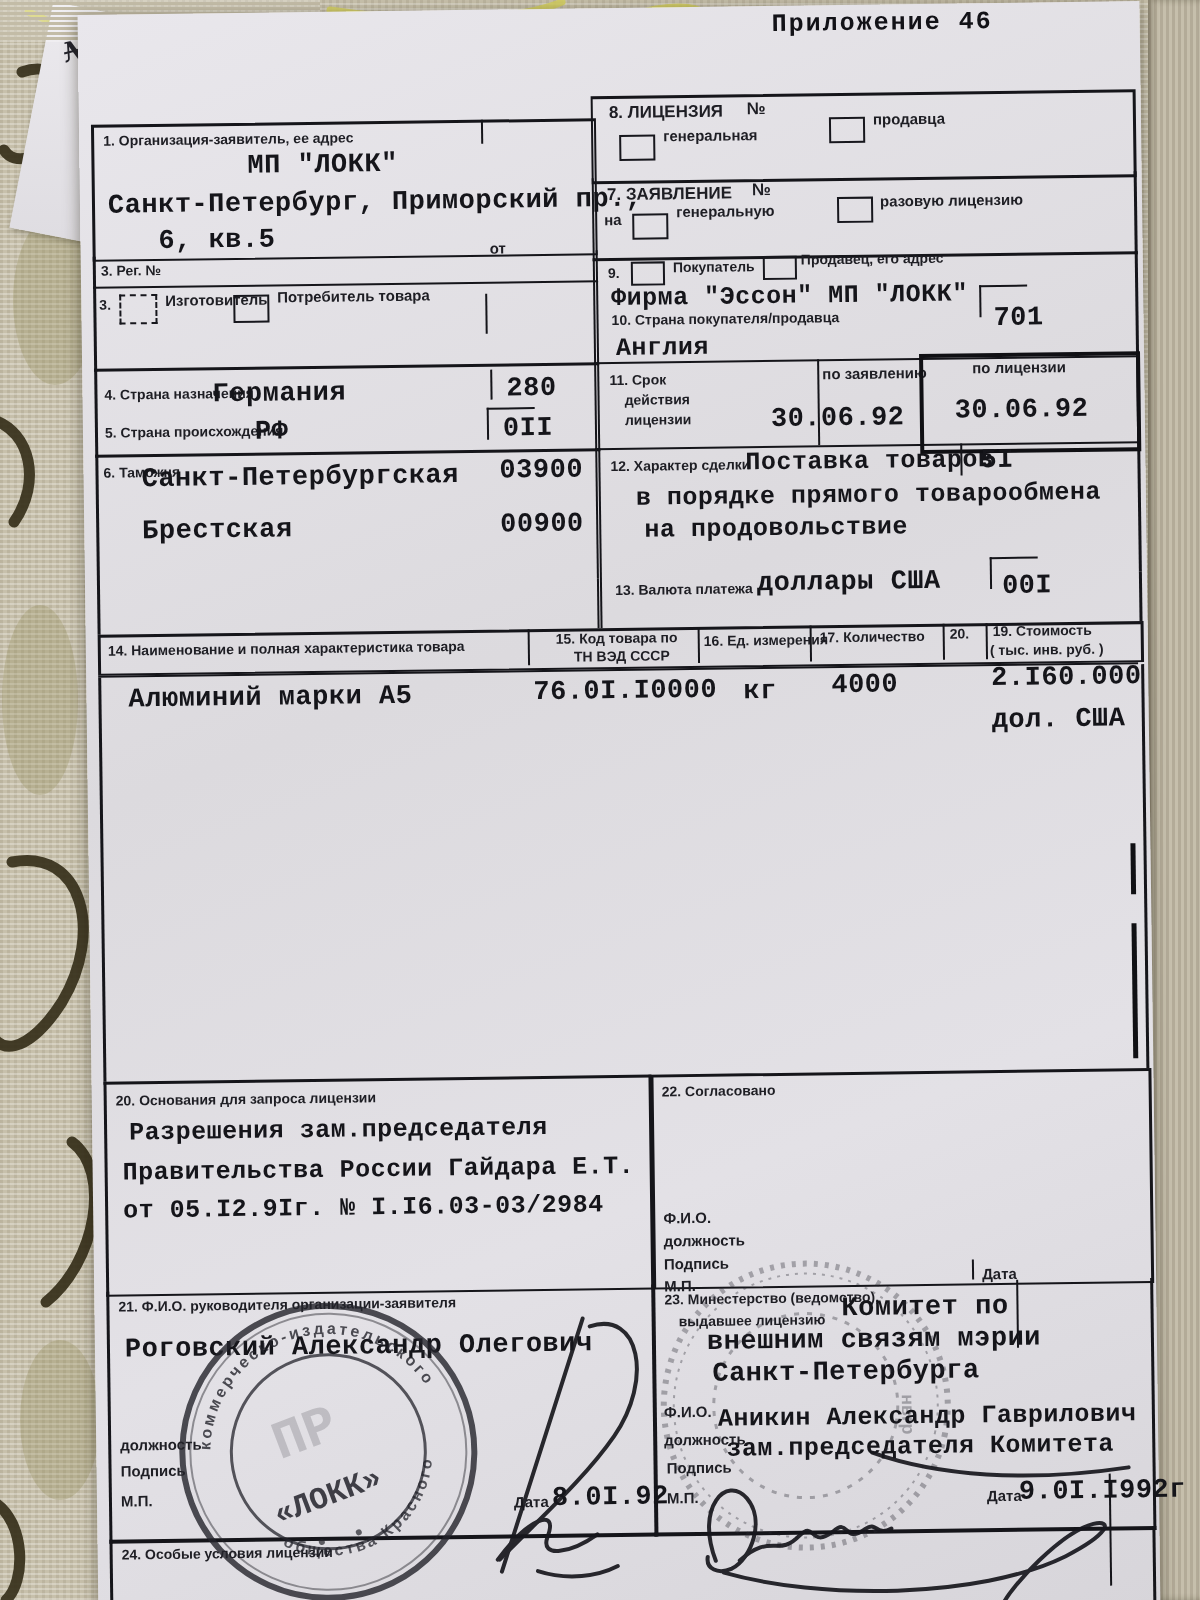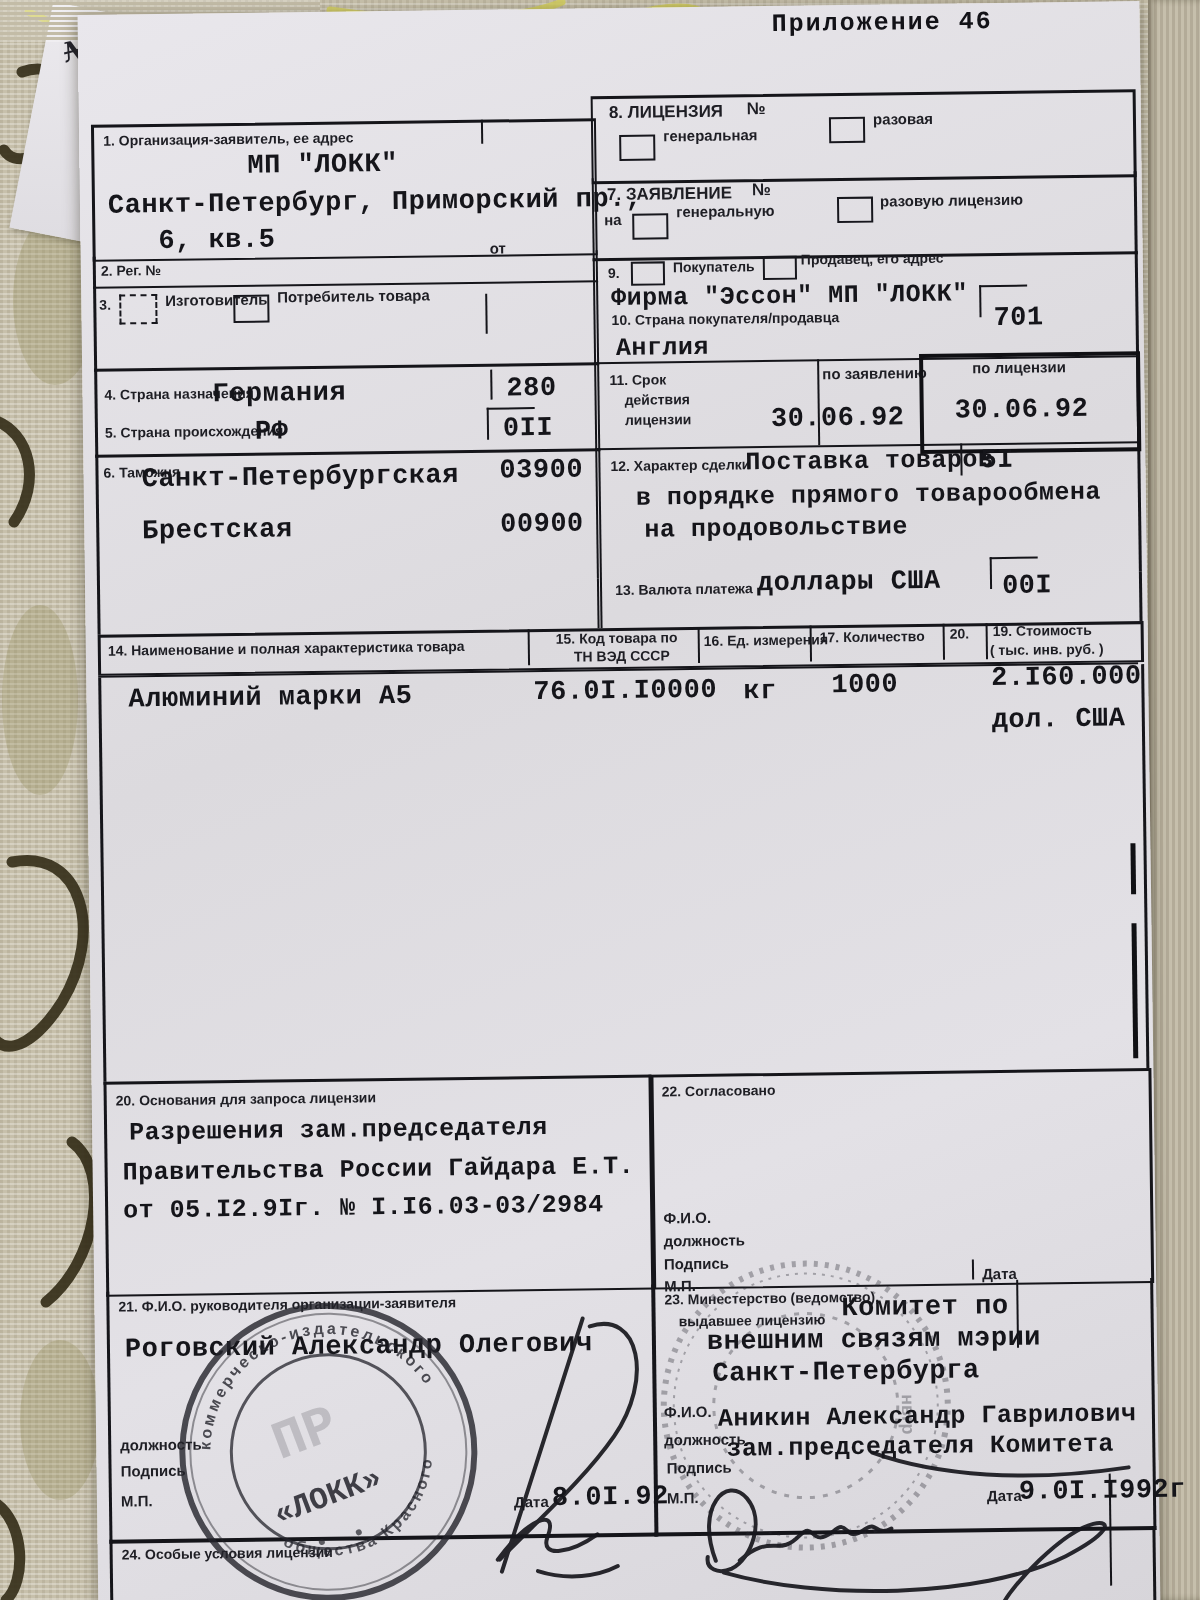--- a/index.html
+++ b/index.html
@@ -121,21 +121,21 @@
   <div class="box" data-name="box-f11"></div>
   <div class="box" data-name="box-f12"></div>
   <div class="box" data-name="box-f13"></div>
 
   <div class="abs lbl" style="left:24px;top:118px" data-name="f1-label">1. Организация-заявитель, ее адрес</div>
   <div class="abs typed t27" style="left:168px;top:138px" data-name="f1-value-1">МП "ЛОКК"</div>
   <div class="abs typed t27" style="left:28px;top:176px" data-name="f1-value-2">Санкт-Петербург, Приморский пр.,</div>
   <div class="abs typed t27" style="left:78px;top:212px" data-name="f1-value-3">6, кв.5</div>
   <div class="vtick" style="left:402px;top:110px;height:24px" data-name="f1-code-divider"></div>
 
-  <div class="abs lbl" style="left:20px;top:248px" data-name="f2-label">2. Рег. №</div>
+  <div class="abs lbl" style="left:20px;top:248px" data-name="f2-label">3. Рег. №</div>
   <div class="abs lbl lbl15" style="left:409px;top:230px" data-name="f2-ot-label">от</div>
 
   <div class="abs lbl" style="left:18px;top:282px" data-name="f3-number">3.</div>
   <div class="cb" style="left:38px;top:280px;width:34px;height:26px;border-style:dashed" data-name="f3-checkbox-manufacturer"></div>
   <div class="abs lbl lbl15" style="left:84px;top:278px" data-name="f3-checkbox-manufacturer-label">Изготовитель</div>
   <div class="cb" style="left:152px;top:282px;width:32px;height:24px" data-name="f3-checkbox-consumer"></div>
   <div class="abs lbl lbl15" style="left:196px;top:276px" data-name="f3-checkbox-consumer-label">Потребитель товара</div>
   <div class="vtick" style="left:404px;top:284px;height:40px" data-name="f3-code-divider"></div>
 
   <div class="abs lbl" style="left:22px;top:372px" data-name="f4-label">4. Страна назначения</div>
@@ -151,21 +151,21 @@
   <div class="abs typed t27" style="left:58px;top:450px" data-name="f6-customs-1">Санкт-Петербургская</div>
   <div class="abs typed t27" style="left:416px;top:446px" data-name="f6-customs-1-code">03900</div>
   <div class="abs typed t27" style="left:58px;top:502px" data-name="f6-customs-2">Брестская</div>
   <div class="abs typed t27" style="left:416px;top:500px" data-name="f6-customs-2-code">00900</div>
 
   <div class="abs lbl lbl17" style="left:530px;top:95px" data-name="f8-label">8. ЛИЦЕНЗИЯ</div>
   <div class="abs lbl lbl17" style="left:668px;top:93px" data-name="f8-number-sign">№</div>
   <div class="cb" style="left:540px;top:127px;width:32px;height:22px" data-name="f8-checkbox-general"></div>
   <div class="abs lbl lbl15" style="left:584px;top:120px" data-name="f8-checkbox-general-label">генеральная</div>
   <div class="cb" style="left:750px;top:112px;width:32px;height:22px" data-name="f8-checkbox-single"></div>
-  <div class="abs lbl lbl15" style="left:794px;top:106px" data-name="f8-checkbox-single-label">разовая</div>
+  <div class="abs lbl lbl15" style="left:794px;top:106px" data-name="f8-checkbox-single-label">продавца</div>
 
   <div class="abs lbl lbl17" style="left:527px;top:177px" data-name="f7-label">7. ЗАЯВЛЕНИЕ</div>
   <div class="abs lbl lbl17" style="left:672px;top:174px" data-name="f7-number-sign">№</div>
   <div class="abs lbl lbl15" style="left:524px;top:203px" data-name="f7-na-label">на</div>
   <div class="cb" style="left:552px;top:206px;width:32px;height:22px" data-name="f7-checkbox-general"></div>
   <div class="abs lbl lbl15" style="left:596px;top:196px" data-name="f7-checkbox-general-label">генеральную</div>
   <div class="cb" style="left:757px;top:192px;width:32px;height:22px" data-name="f7-checkbox-single"></div>
   <div class="abs lbl lbl15" style="left:800px;top:188px" data-name="f7-checkbox-single-label">разовую лицензию</div>
 
   <div class="abs lbl" style="left:527px;top:257px" data-name="f9-number">9.</div>
@@ -215,21 +215,21 @@
   <div class="abs lbl" style="left:734px;top:624px" data-name="header-col-17">17. Количество</div>
   <div class="abs lbl" style="left:864px;top:622px" data-name="header-col-18">20.</div>
   <div class="abs lbl" style="left:907px;top:620px" data-name="header-col-19a">19. Стоимость</div>
   <div class="abs lbl" style="left:904px;top:639px" data-name="header-col-19b">( тыс. инв. руб. )</div>
   <div data-name="goods-table-body"></div>
   <div class="ink-seg" style="left:1042px;top:842px;height:51px" data-name="ink-blot-right-border-1"></div>
   <div class="ink-seg" style="left:1042px;top:922px;height:135px" data-name="ink-blot-right-border-2"></div>
   <div class="abs typed t27" style="left:42px;top:670px" data-name="goods-row-name">Алюминий марки А5</div>
   <div class="abs typed t27" style="left:447px;top:668px" data-name="goods-row-code">76.0I.I0000</div>
   <div class="abs typed t27" style="left:657px;top:670px" data-name="goods-row-unit">кг</div>
-  <div class="abs typed t27" style="left:745px;top:665px" data-name="goods-row-quantity">1000</div>
+  <div class="abs typed t27" style="left:745px;top:665px" data-name="goods-row-quantity">4000</div>
   <div class="abs typed t27" style="left:905px;top:660px" data-name="goods-row-cost">2.I60.000</div>
   <div class="abs typed t27" style="left:905px;top:702px" data-name="goods-row-cost-currency">дол. США</div>
 
   <div class="box" data-name="box-f20"></div>
   <div class="box" data-name="box-f22"></div>
   <div class="box" data-name="box-f21"></div>
   <div class="box" data-name="box-f23"></div>
   <div class="box" data-name="box-f24"></div>
 
   <div class="abs lbl" style="left:24px;top:1078px" data-name="f20-label">20. Основания для запроса лицензии</div>

